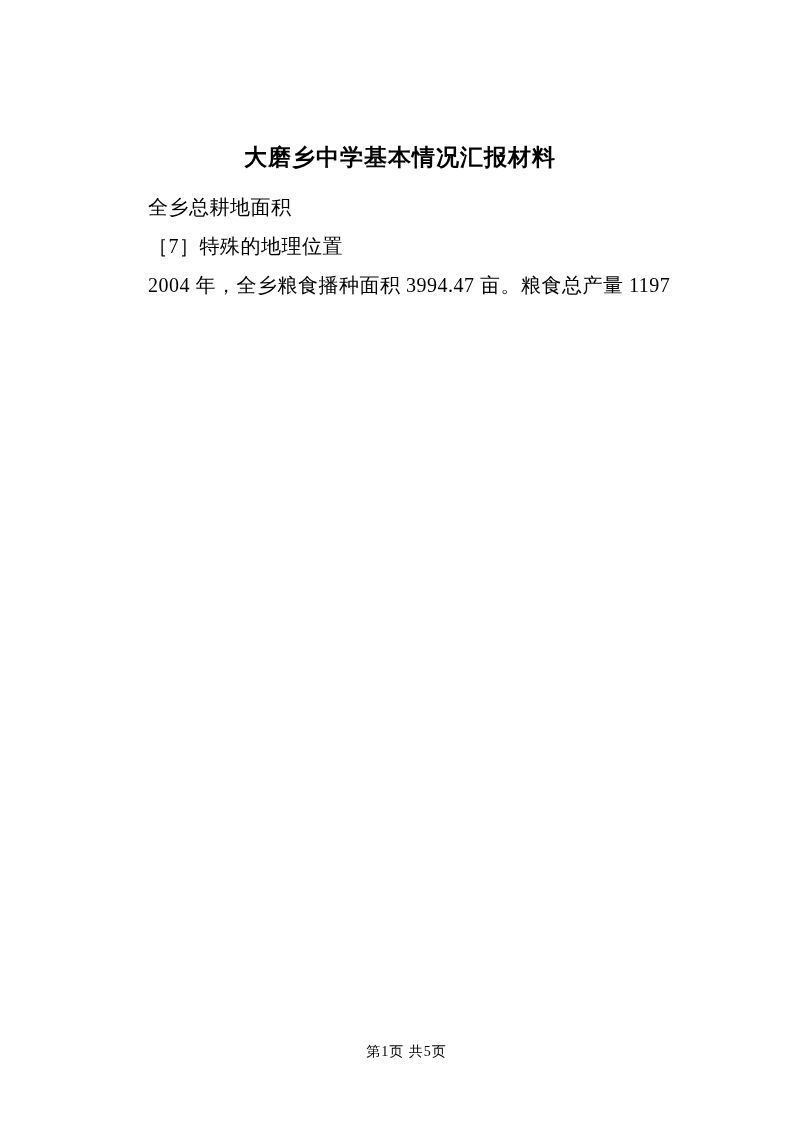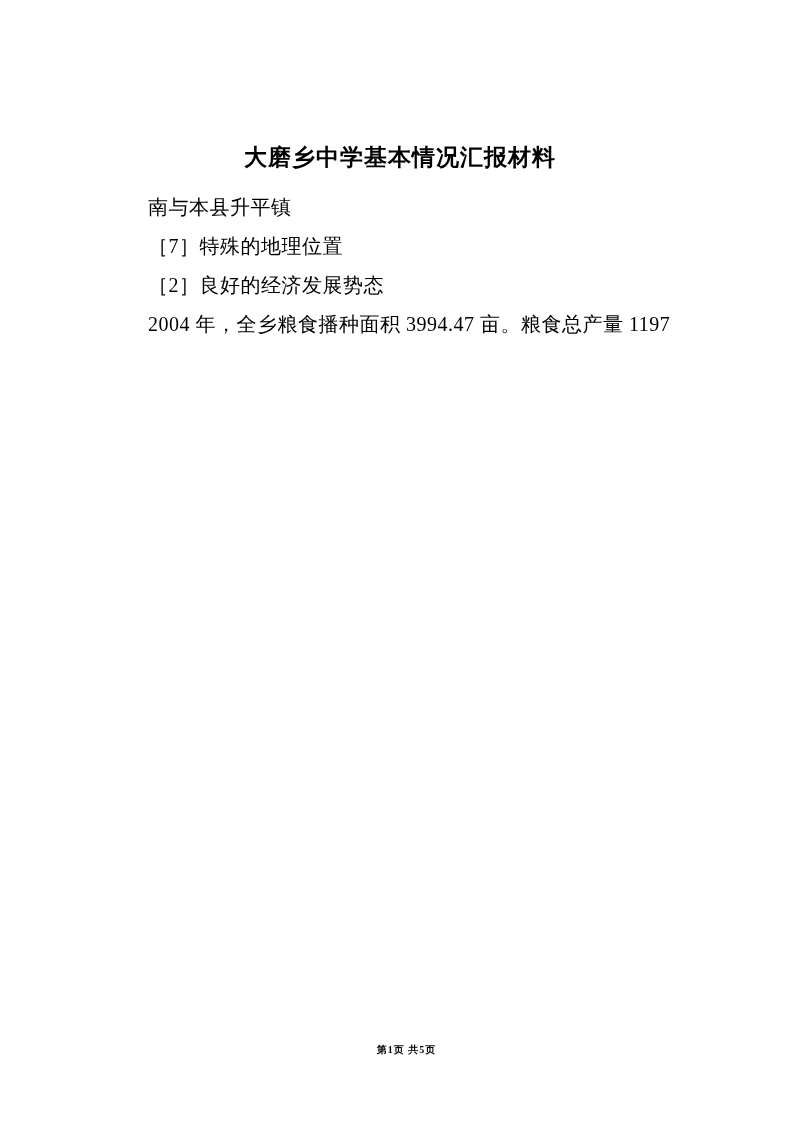--- a/index.html
+++ b/index.html
@@ -39,31 +39,29 @@
     text-justify: inter-ideograph;
     margin: 0;
     letter-spacing: 0.5px;
   }
   .footer {
     position: absolute;
     left: 13px;
     right: 0;
     top: 1043px;
     text-align: center;
-    font-size: 10px;
+    font-size: 14px;
     letter-spacing: 1px;
     color: #000000;
-    font-weight: bold;
   }
 </style>
 </head>
 <body>
 
 <div class="page">
   <div class="content">
     <h1 class="doc-title">大磨乡中学基本情况汇报材料</h1>
-    <p class="para">南与本县升平镇</p>
+    <p class="para">全乡总耕地面积</p>
     <p class="para">［7］特殊的地理位置</p>
-    <p class="para">［2］良好的经济发展势态</p>
     <p class="para">2004 年，全乡粮食播种面积 3994.47 亩。粮食总产量 1197</p>
   </div>
   <div class="footer">第1页 共5页</div>
 </div>
 
 </body></html>

